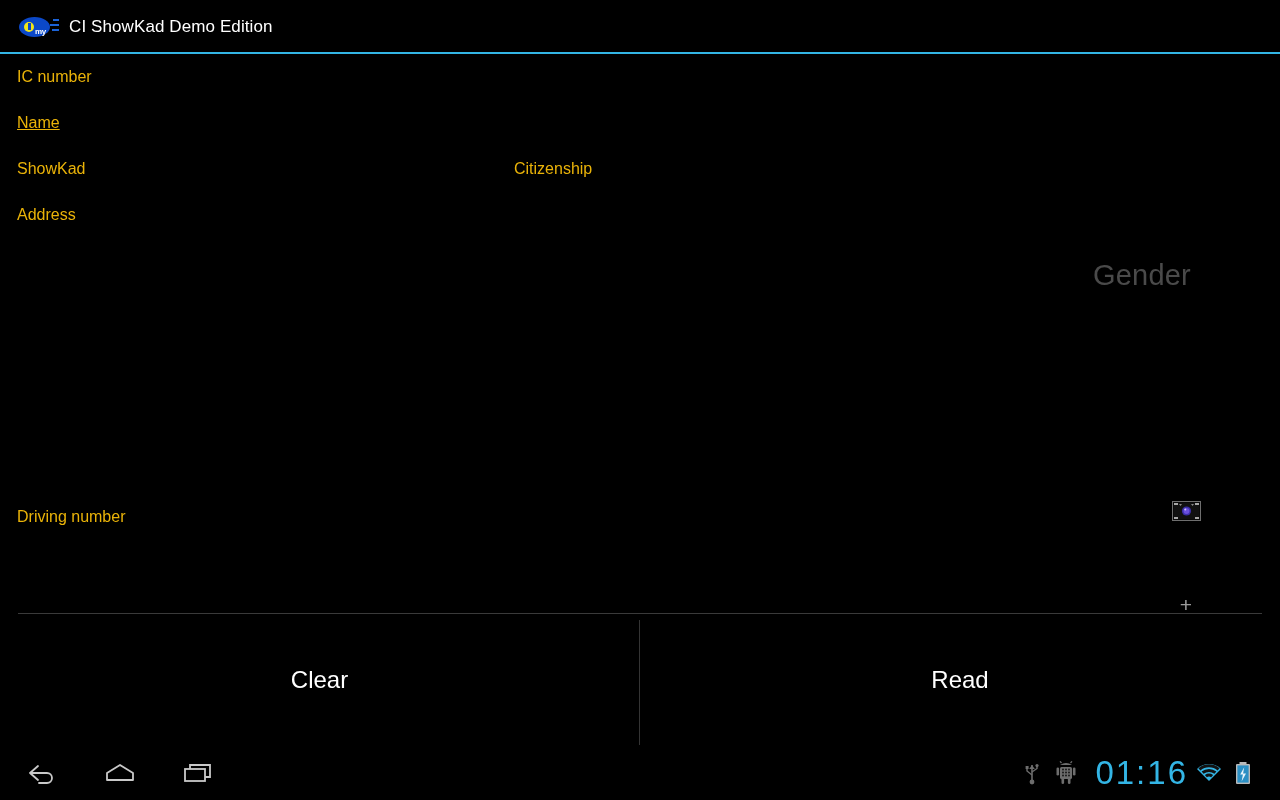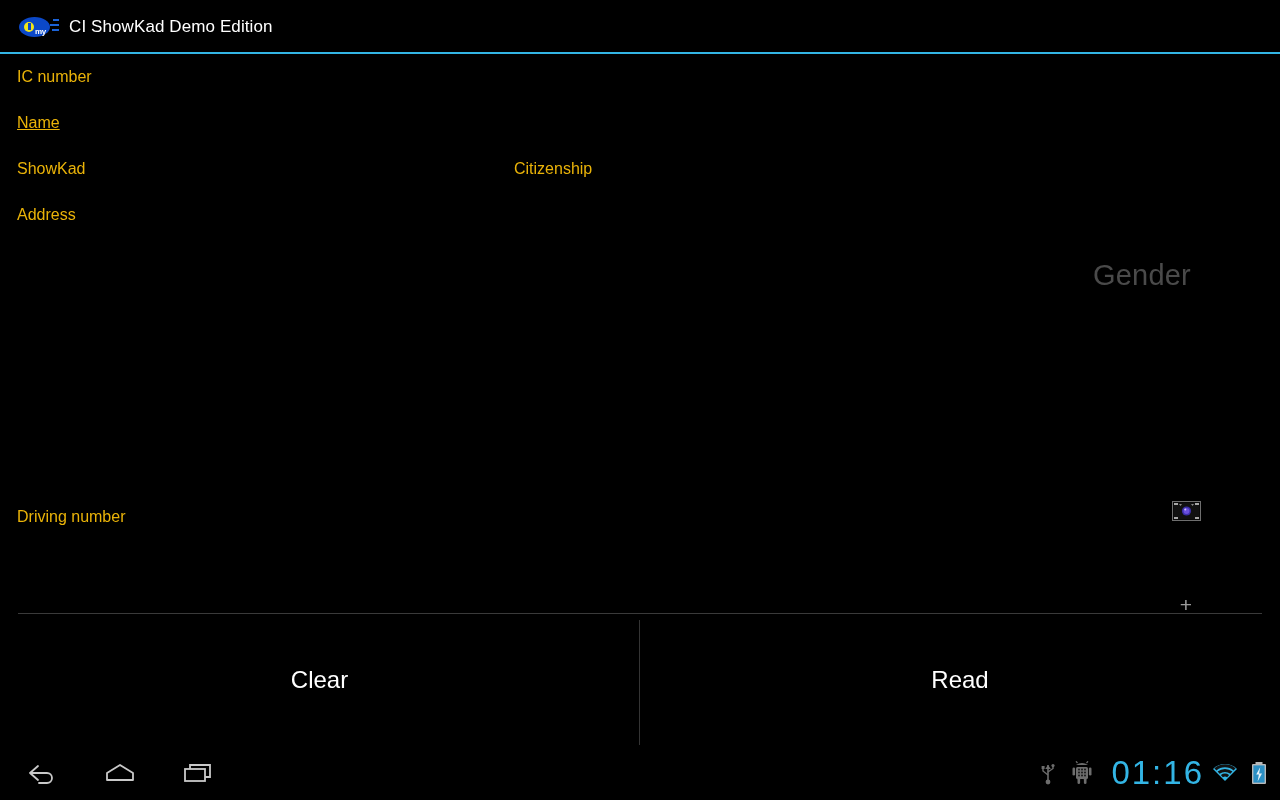--- a/index.html
+++ b/index.html
@@ -103,21 +103,21 @@
 
   
   .navbar {
     position:absolute; left:0; top:745px; width:1280px; height:55px;
     background:#000; display:flex; align-items:center;
   }
   .nav-left { display:flex; align-items:center; gap:38px; margin-left:22px; }
   .nav-icon { width:40px; height:34px; display:flex; align-items:center; justify-content:center; }
 
   .status-right {
-    position:absolute; right:4px; top:0; height:55px;
+    position:absolute; right:20px; top:0; height:55px;
     display:flex; align-items:center; gap:0px;
   }
   .sys-icon { width:34px; height:34px; display:flex; align-items:center; justify-content:center; }
   .clock {
     color:#33b5e5; font-size:33px; letter-spacing:2px; font-weight:300;
     margin:0 4px 0 12px; line-height:33px;
     font-family:"Liberation Sans", sans-serif;
   }
 </style>
 </head>

